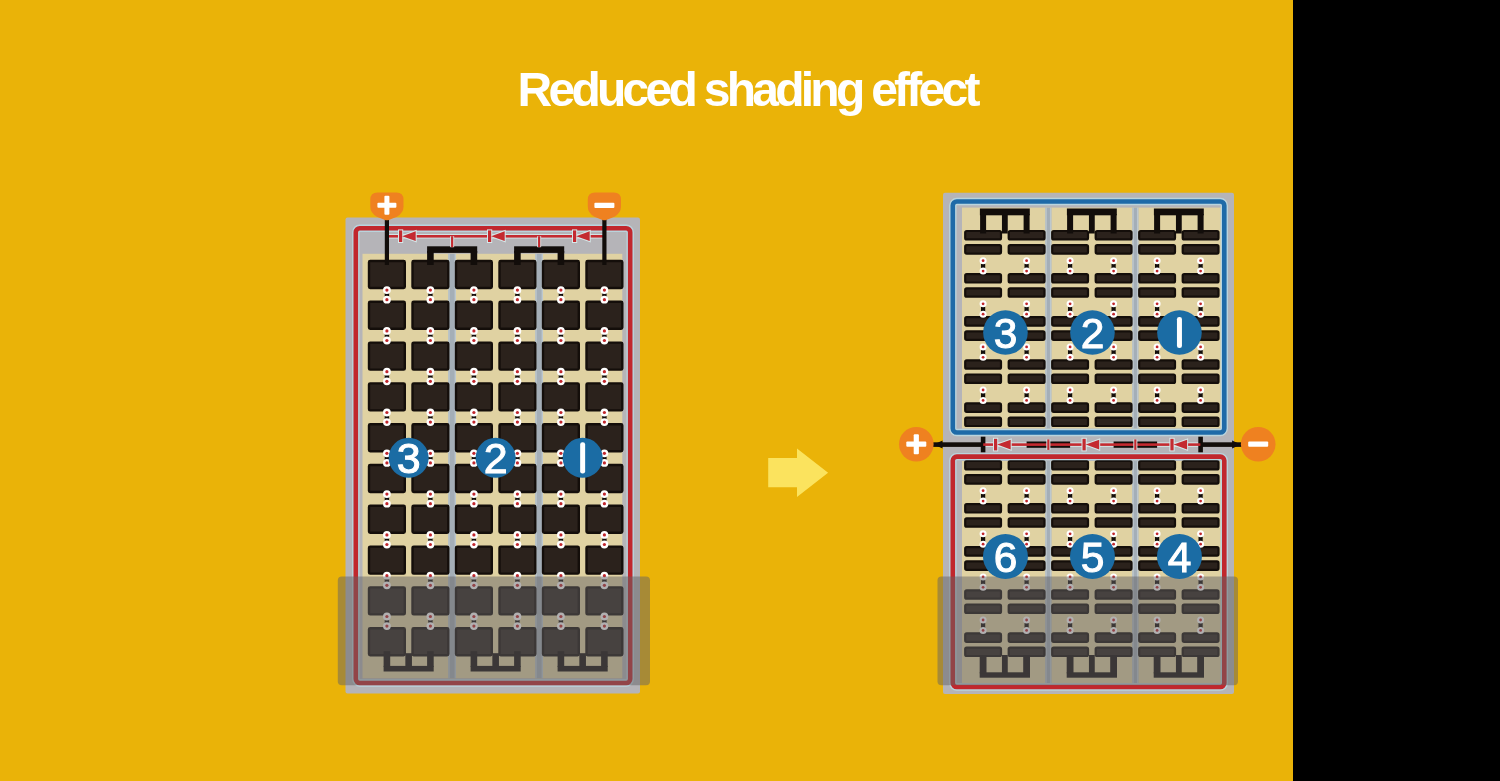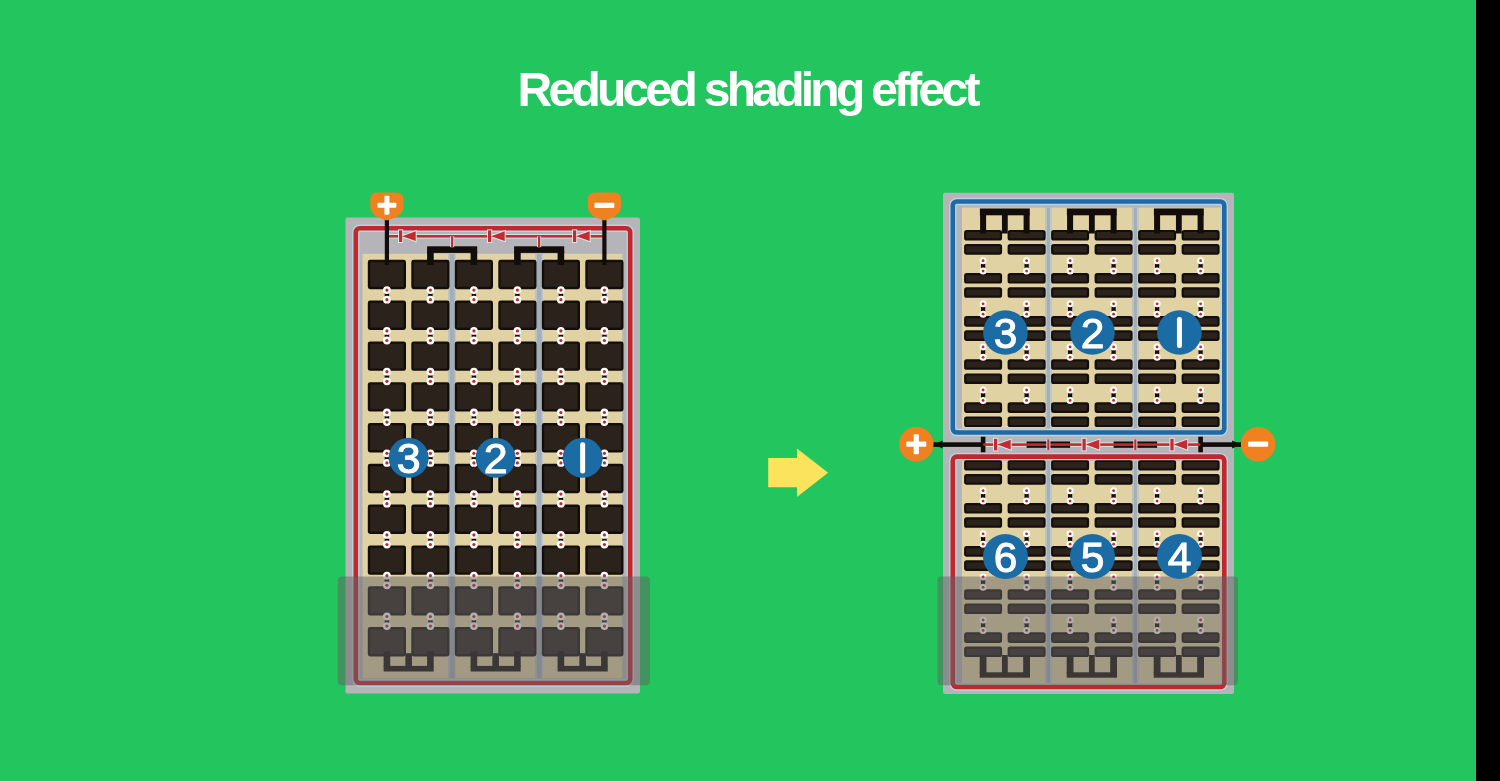--- a/index.html
+++ b/index.html
@@ -1,14 +1,14 @@
 <!DOCTYPE html>
 <html><head><meta charset="utf-8"><style>
 html,body{margin:0;padding:0;background:#000;}
-#stage{position:relative;width:1476px;height:781px;background:#22c55e;overflow:hidden;}
+#stage{position:relative;width:1293px;height:781px;background:#eab308;overflow:hidden;}
 </style></head><body>
 <div id="stage">
 <svg width="1500" height="781" viewBox="0 0 1500 781">
 <defs>
 <g id="dotc">
           <rect x="-2.2" y="-7" width="4.4" height="14" fill="#120d0a"></rect>
           <circle cx="0" cy="-4.8" r="3.9" fill="#fff"></circle>
           <circle cx="0" cy="4.8" r="3.9" fill="#fff"></circle>
           <circle cx="0" cy="-4.8" r="1.6" fill="#c1272d"></circle>
           <circle cx="0" cy="4.8" r="1.6" fill="#c1272d"></circle>

